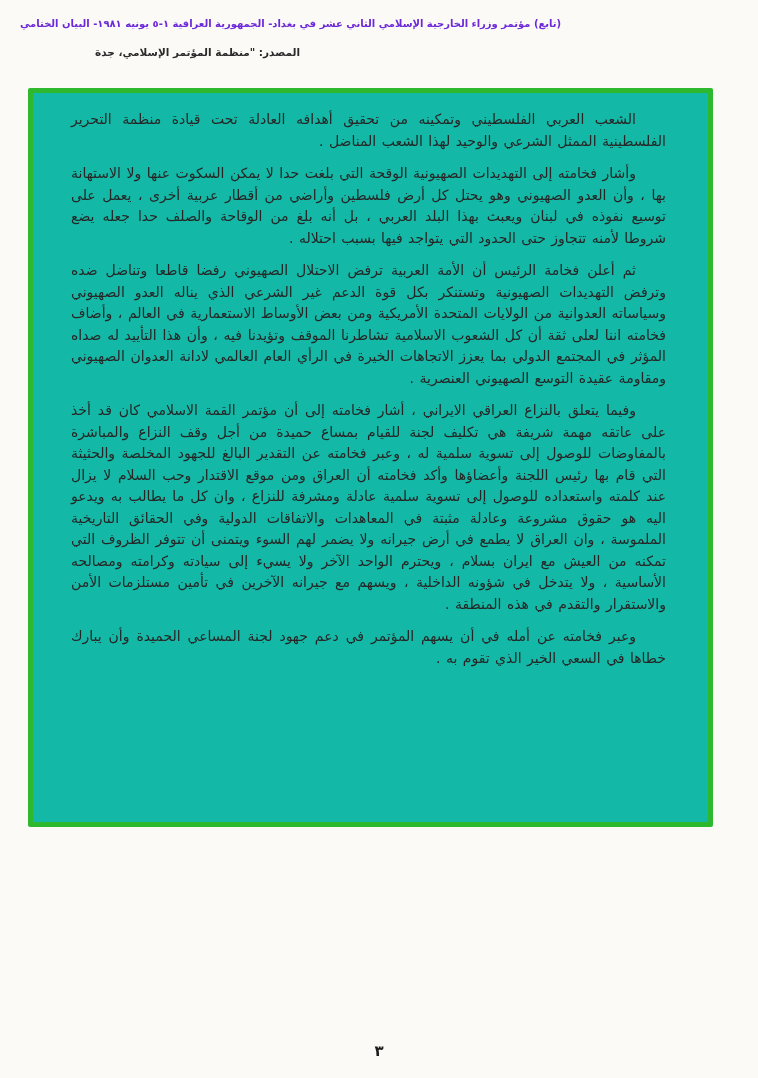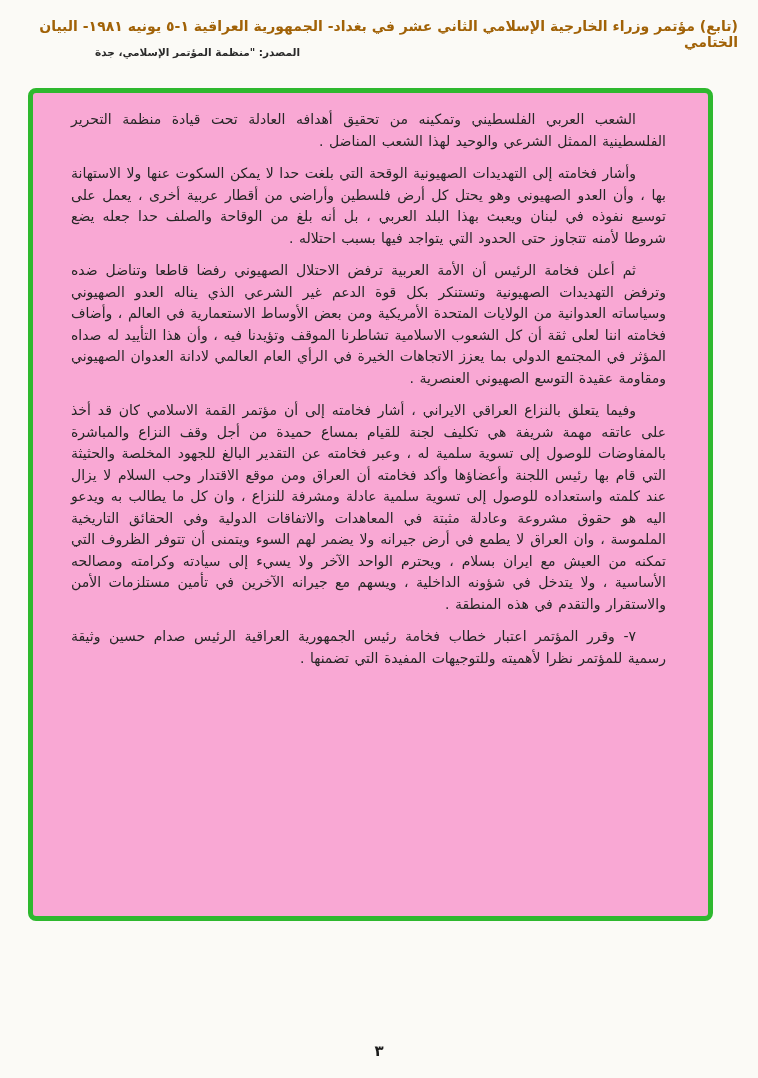--- a/index.html
+++ b/index.html
@@ -15,44 +15,44 @@
     overflow: hidden;
     font-family: "DejaVu Sans", sans-serif;
     color: #222222;
     direction: rtl;
   }
   .header-line1 {
     position: absolute;
     top: 18px;
     left: 20px;
     right: 20px;
-    text-align: right;
-    font-size: 14px;
+    text-align: left;
+    font-size: 10px;
     font-weight: bold;
-    color: #a16207;
+    color: #6d28d9;
     letter-spacing: 0;
   }
   .header-line2 {
     position: absolute;
     top: 46px;
     left: 95px;
     font-size: 10.5px;
     font-weight: bold;
     color: #2a2a2a;
     direction: rtl;
   }
   .green-frame {
     position: absolute;
     top: 88px;
     left: 28px;
     width: 685px;
-    height: 833px;
+    height: 739px;
     border: 5px solid #2eb82e;
-    border-radius: 8px;
-    background: #f9a8d4;
+    border-radius: 2px;
+    background: #14b8a6;
     box-sizing: border-box;
     padding: 16px 42px 18px 38px;
     overflow: hidden;
   }
   .green-frame p {
     margin: 0 0 11px 0;
     font-size: 14px;
     line-height: 21.5px;
     text-align: justify;
     text-indent: 30px;
@@ -77,18 +77,18 @@
 
   <div class="header-line1">(تابع) مؤتمر وزراء الخارجية الإسلامي الثاني عشر في بغداد- الجمهورية العراقية ١-٥ يونيه ١٩٨١- البيان الختامي</div>
 
   <div class="header-line2">المصدر: "منظمة المؤتمر الإسلامي، جدة</div>
 
   <div class="green-frame">
     <p>الشعب العربي الفلسطيني وتمكينه من تحقيق أهدافه العادلة تحت قيادة منظمة التحرير الفلسطينية الممثل الشرعي والوحيد لهذا الشعب المناضل .</p>
     <p>وأشار فخامته إلى التهديدات الصهيونية الوقحة التي بلغت حدا لا يمكن السكوت عنها ولا الاستهانة بها ، وأن العدو الصهيوني وهو يحتل كل أرض فلسطين وأراضي من أقطار عربية أخرى ، يعمل على توسيع نفوذه في لبنان ويعبث بهذا البلد العربي ، بل أنه بلغ من الوقاحة والصلف حدا جعله يضع شروطا لأمنه تتجاوز حتى الحدود التي يتواجد فيها بسبب احتلاله .</p>
     <p>ثم أعلن فخامة الرئيس أن الأمة العربية ترفض الاحتلال الصهيوني رفضا قاطعا وتناضل ضده وترفض التهديدات الصهيونية وتستنكر بكل قوة الدعم غير الشرعي الذي يناله العدو الصهيوني وسياساته العدوانية من الولايات المتحدة الأمريكية ومن بعض الأوساط الاستعمارية في العالم ، وأضاف فخامته اننا لعلى ثقة أن كل الشعوب الاسلامية تشاطرنا الموقف وتؤيدنا فيه ، وأن هذا التأييد له صداه المؤثر في المجتمع الدولي بما يعزز الاتجاهات الخيرة في الرأي العام العالمي لادانة العدوان الصهيوني ومقاومة عقيدة التوسع الصهيوني العنصرية .</p>
     <p>وفيما يتعلق بالنزاع العراقي الايراني ، أشار فخامته إلى أن مؤتمر القمة الاسلامي كان قد أخذ على عاتقه مهمة شريفة هي تكليف لجنة للقيام بمساع حميدة من أجل وقف النزاع والمباشرة بالمفاوضات للوصول إلى تسوية سلمية له ، وعبر فخامته عن التقدير البالغ للجهود المخلصة والحثيثة التي قام بها رئيس اللجنة وأعضاؤها وأكد فخامته أن العراق ومن موقع الاقتدار وحب السلام لا يزال عند كلمته واستعداده للوصول إلى تسوية سلمية عادلة ومشرفة للنزاع ، وان كل ما يطالب به ويدعو اليه هو حقوق مشروعة وعادلة مثبتة في المعاهدات والاتفاقات الدولية وفي الحقائق التاريخية الملموسة ، وان العراق لا يطمع في أرض جيرانه ولا يضمر لهم السوء ويتمنى أن تتوفر الظروف التي تمكنه من العيش مع ايران بسلام ، ويحترم الواحد الآخر ولا يسيء إلى سيادته وكرامته ومصالحه الأساسية ، ولا يتدخل في شؤونه الداخلية ، ويسهم مع جيرانه الآخرين في تأمين مستلزمات الأمن والاستقرار والتقدم في هذه المنطقة .</p>
-    <p>٧- وقرر المؤتمر اعتبار خطاب فخامة رئيس الجمهورية العراقية الرئيس صدام حسين وثيقة رسمية للمؤتمر نظرا لأهميته وللتوجيهات المفيدة التي تضمنها .</p>
+    <p>وعبر فخامته عن أمله في أن يسهم المؤتمر في دعم جهود لجنة المساعي الحميدة وأن يبارك خطاها في السعي الخير الذي تقوم به .</p>
   </div>
 
   <div class="page-number">٣</div>
 
 </div>
 
 </body></html>

